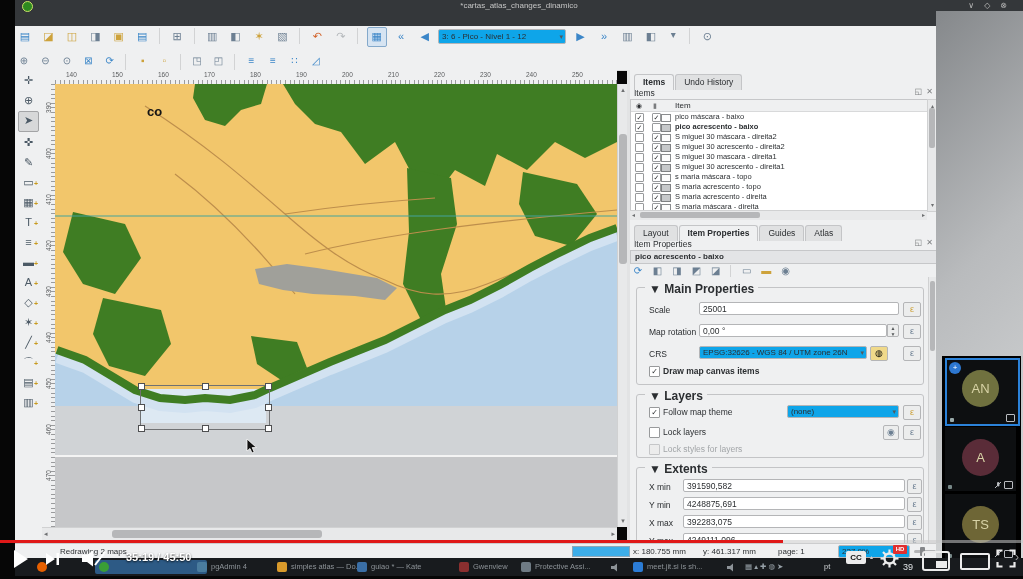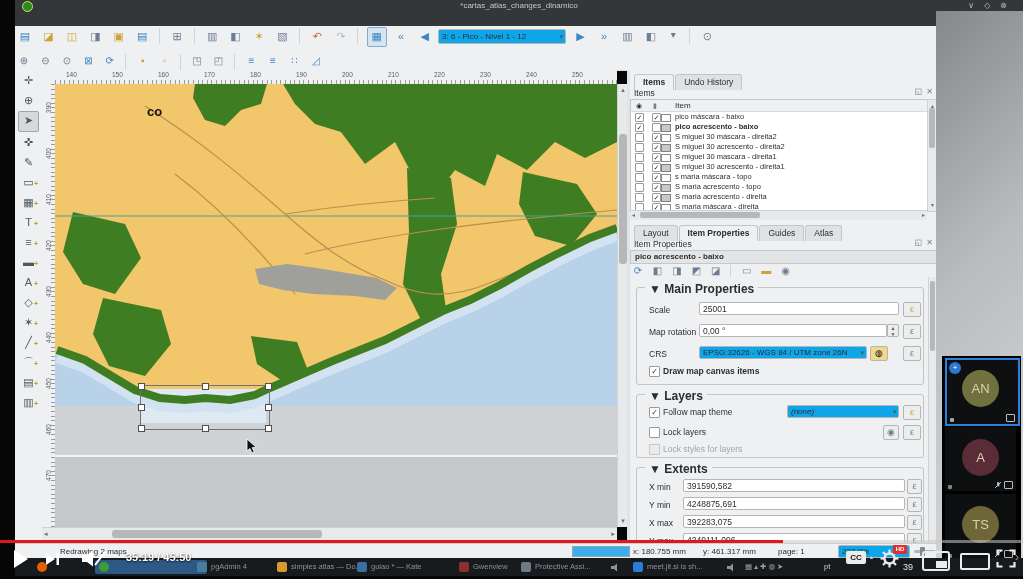--- a/index.html
+++ b/index.html
@@ -393,21 +393,21 @@
       <span class="ddbtn" style="left:233px;top:58px;background:#f0d98a;">◍</span>
       <span class="ddbtn steel" style="left:266px;top:58px;">ε</span>
       <span class="chk" style="left:12px;top:78px;">✓</span>
       <span class="flabel abs" style="left:26px;top:78px;font-weight:bold;">Draw map canvas items</span>
     </div>
 
     <div class="group" style="left:6px;top:117px;width:286px;height:62px;">
       <span class="gtitle">▼ <span>Layers</span></span>
       <span class="chk" style="left:12px;top:12px;">✓</span>
       <span class="flabel abs" style="left:26px;top:12px;">Follow map theme</span>
-      <span class="combo" style="left:150px;top:10px;width:112px;font-style:italic;">(none)</span>
+      <span class="combo" style="left:150px;top:10px;width:112px;">(none)</span>
       <span class="ddbtn yellow" style="left:266px;top:10px;">ε</span>
       <span class="chk off" style="left:12px;top:32px;"></span>
       <span class="flabel abs" style="left:26px;top:32px;">Lock layers</span>
       <span class="ddbtn steel" style="left:246px;top:30px;width:14px;">◉</span>
       <span class="ddbtn steel" style="left:266px;top:30px;">ε</span>
       <span class="chk off dis" style="left:12px;top:49px;"></span>
       <span class="flabel abs" style="left:26px;top:49px;color:#a2a5a8;">Lock styles for layers</span>
     </div>
 
     <div class="group" style="left:6px;top:190px;width:286px;height:90px;">

